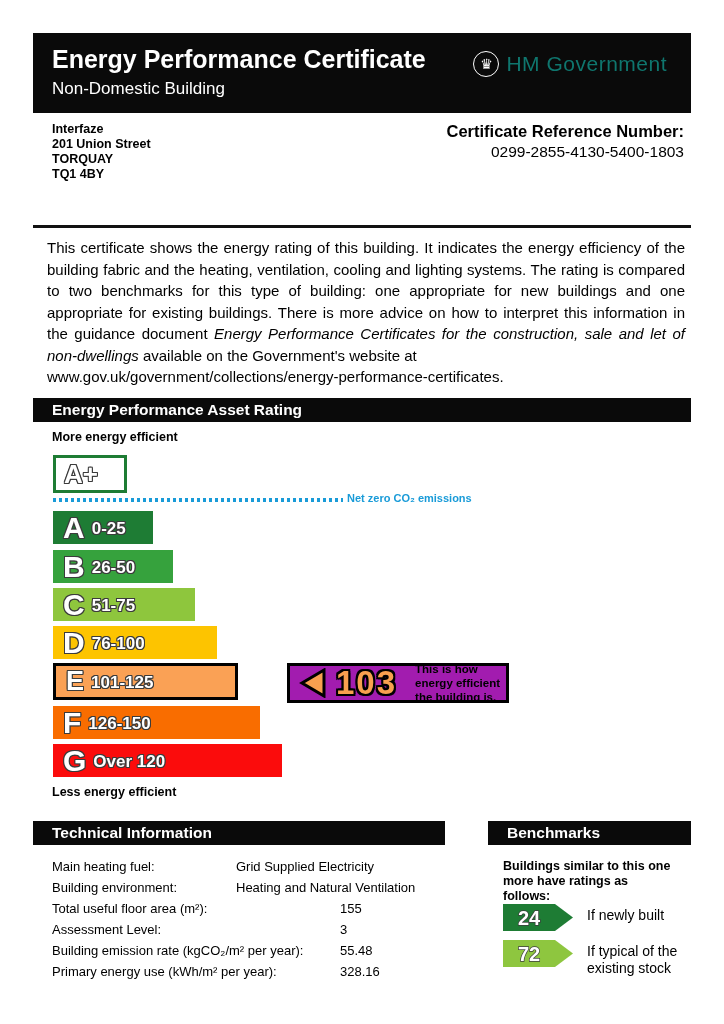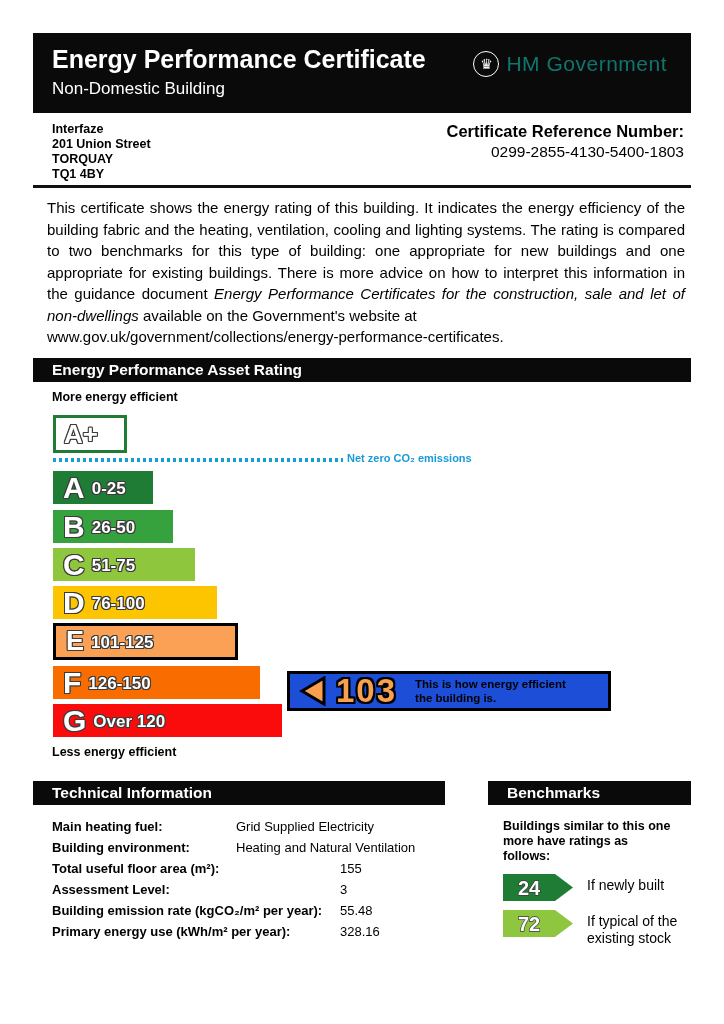--- a/index.html
+++ b/index.html
@@ -20,21 +20,21 @@
   .hdr-sub { font-size:17px; margin-top:5px; }
   .gov-logo { display:flex; align-items:center; margin-top:6px; }
   .crest {
     width:26px; height:26px; border:1.6px solid #fff; border-radius:50%;
     display:flex; align-items:center; justify-content:center;
     font-size:14px; color:#fff; line-height:1;
   }
   .gov-text { font-size:21px; font-weight:normal; color:#0f766e; margin-left:7px; letter-spacing:0.5px; }
 
   
-  .info-row { height:72px; display:flex; justify-content:space-between; padding-top:9px; }
+  .info-row { height:112px; display:flex; justify-content:space-between; padding-top:9px; }
   .address { padding-left:19px; font-size:12.5px; font-weight:bold; line-height:15px; }
   .certref { text-align:right; padding-right:7px; }
   .certref-label { font-size:16.5px; font-weight:bold; }
   .certref-value { font-size:15.5px; margin-top:2px; }
 
   .rule { border-top:3px solid #111; width:658px; }
 
   
   .intro {
     margin-top:9px; height:145px; padding:0 6px 0 14px;
@@ -82,46 +82,46 @@
   .band-a { top:89px;  width:100px; background:#1e7c34; }
   .band-b { top:128px; width:120px; background:#36a23d; }
   .band-c { top:166px; width:142px; background:#8ec63d; }
   .band-d { top:204px; width:164px; background:#fdc400; }
   .band-e { top:241px; width:185px; height:37px; background:#faa155; border:3px solid #000; }
   .band-e .bl { font-size:27px; line-height:27px; }
   .band-f { top:284px; width:207px; background:#f96d00; }
   .band-g { top:322px; width:229px; background:#fb0c0c; }
 
   .indicator {
-    position:absolute; left:254px; top:241px; width:324px; height:40px;
-    background:#1d4ed8; border:3px solid #000;
-    display:flex; align-items:center;margin-top:48px;
+    position:absolute; left:254px; top:241px; width:222px; height:40px;
+    background:#a21caf; border:3px solid #000;
+    display:flex; align-items:center;
   }
   .ind-arrow { margin-left:8px; flex:none; }
   .ind-value {
     font-size:33px; font-weight:bold; margin-left:10px; letter-spacing:2px;
     color:#f9a04f;
     text-shadow:-2px -2px 0 #000,2px -2px 0 #000,-2px 2px 0 #000,2px 2px 0 #000,
                 -2px 0 0 #000,2px 0 0 #000,0 -2px 0 #000,0 2px 0 #000;
   }
   .ind-note { font-size:11.5px; font-weight:bold; line-height:14px; width:165px; margin-left:18px; }
 
   
   .bottom { display:flex; margin-top:13px; }
   .tech-col  { width:412px; }
   .bench-col { width:203px; margin-left:43px; }
 
   .tech-rows { margin-top:14px; padding-left:19px; }
   .tech-row { position:relative; height:21px; font-size:13px; }
-  .tech-row .tl { font-weight:bold; }
+  .tech-row .tl { font-weight:normal; }
   .tech-row .tv { position:absolute; left:184px; top:0; font-weight:normal; }
   .tech-row.far .tv { left:288px; }
 
   .bench-desc { margin-top:14px; padding-left:15px; width:190px; font-size:12.5px; font-weight:bold; line-height:15px; }
-  .bench-item { display:flex; margin-top:10px; padding-left:15px; align-items:flex-start; }
+  .bench-item { display:flex; padding-left:15px; align-items:flex-start; }
   .bench-item + .bench-item { margin-top:9px; }
   .bench-badge { flex:none; }
   .bench-label { font-size:14px; line-height:17px; margin-left:14px; width:112px; padding-top:3px; }
 </style>
 </head>
 <body>
 
 <div class="page">
   <div class="content">
 

